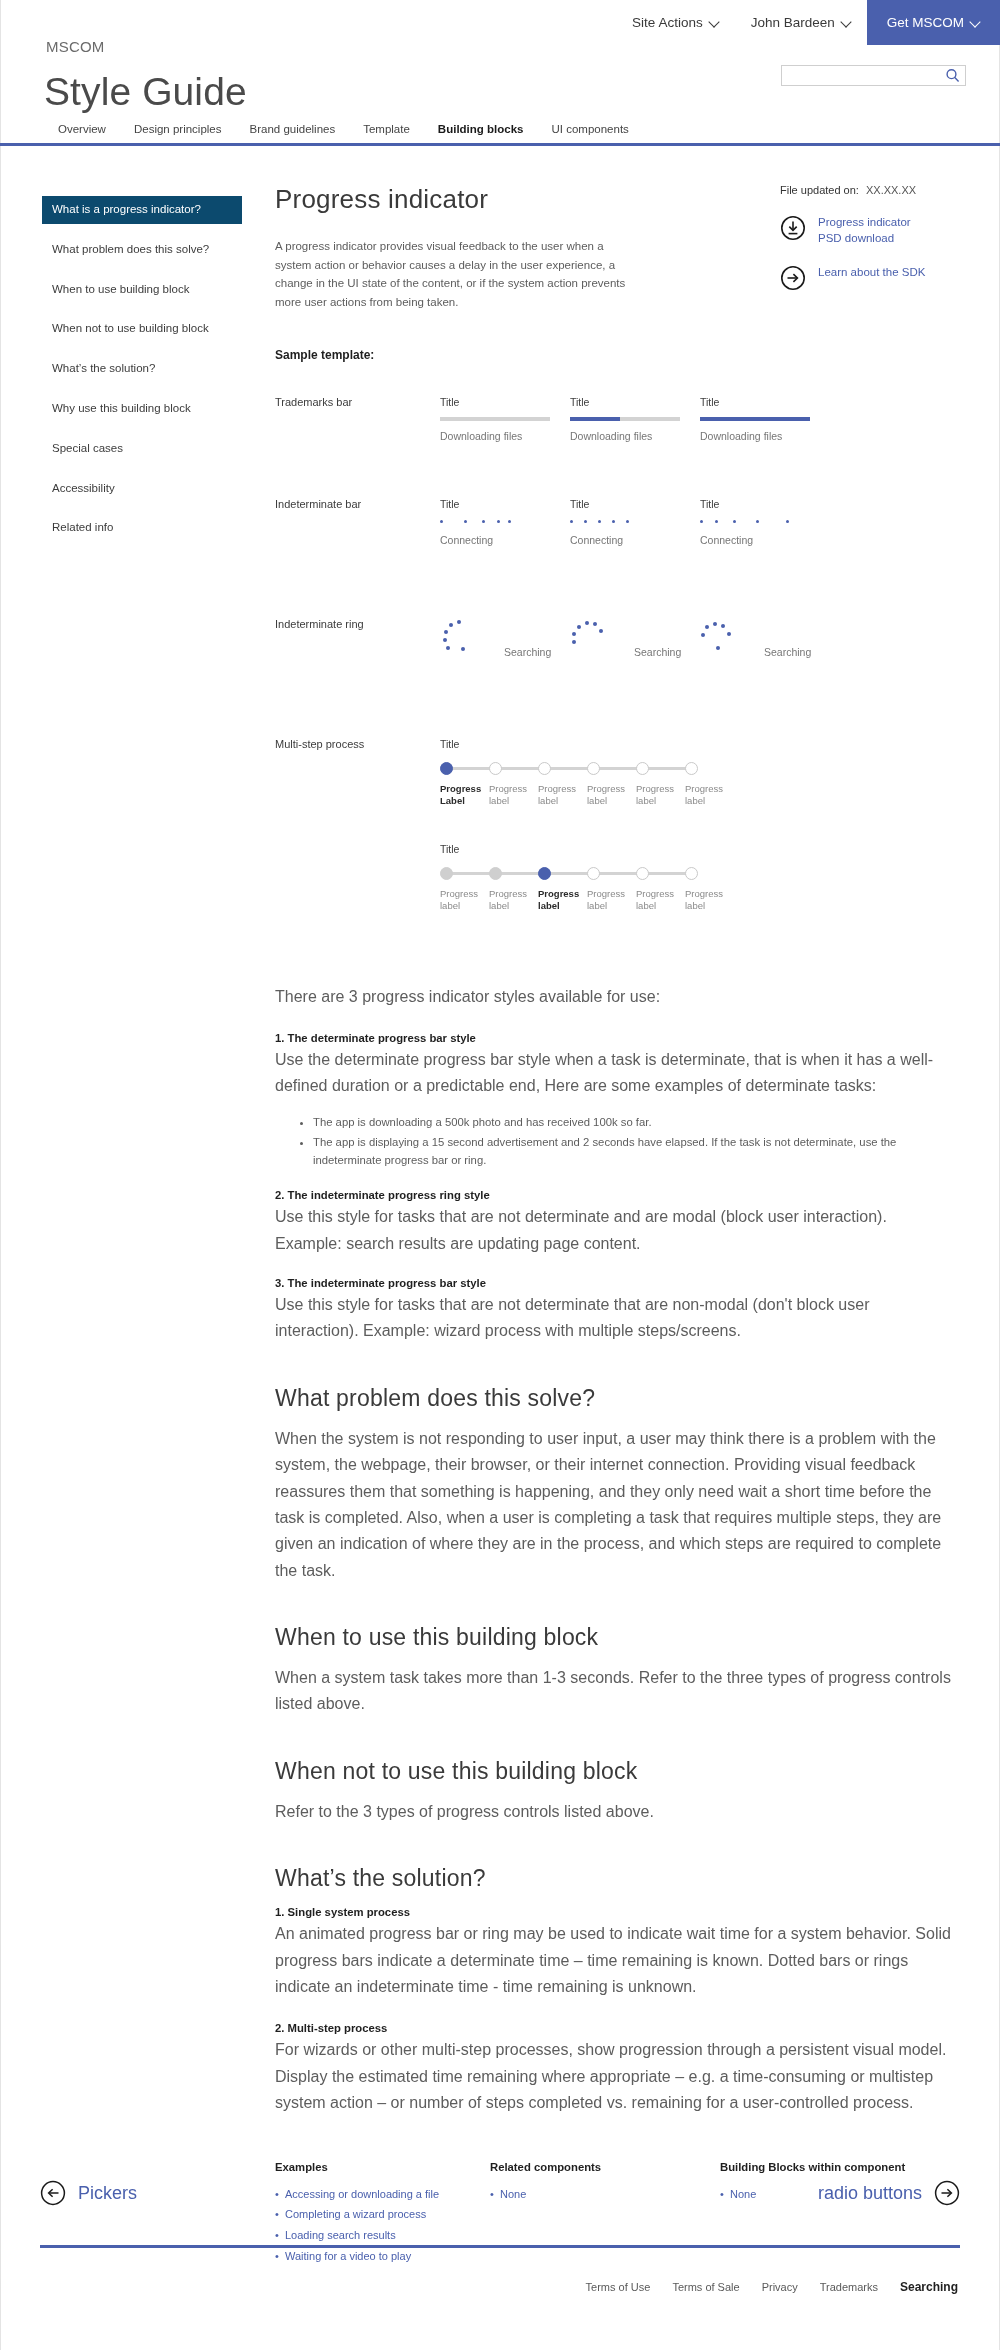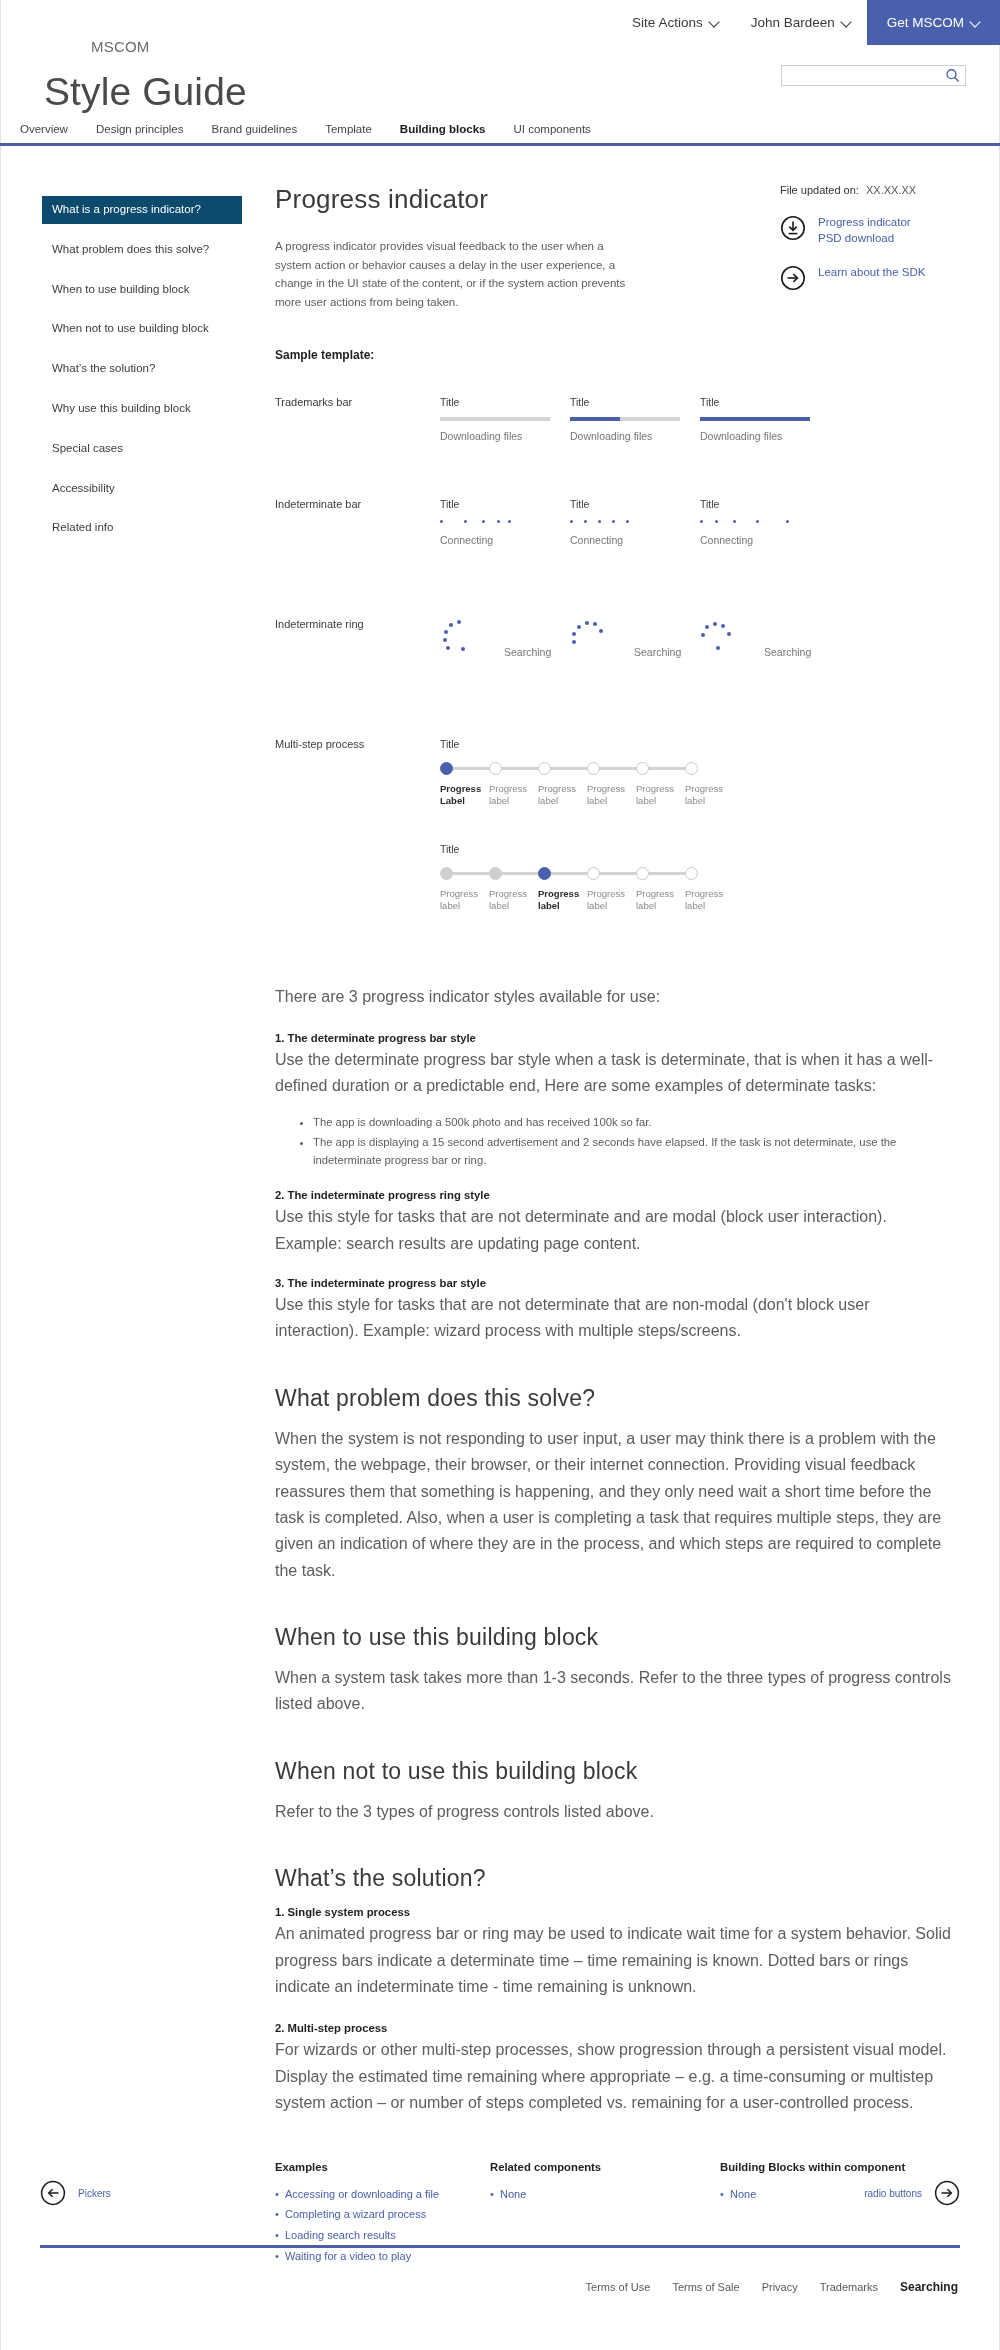--- a/index.html
+++ b/index.html
@@ -10,21 +10,21 @@
     color: #333333;
     position: relative;
     overflow: hidden;
   }
   .page { width: 1000px; height: 2350px; position: relative; background:#fff; }
 
   
   .topbar { position: relative; height: 68px; }
   .brand-mscom {
     position: absolute; left: 46px; top: 38px;
-    font-size: 15px; color: #6b6b6b; font-weight: 400; letter-spacing: .2px; margin-left: 45px;
+    font-size: 15px; color: #6b6b6b; font-weight: 400; letter-spacing: .2px;
   }
   .style-guide-title {
     position: absolute; left: 44px; top: 70px;
     font-size: 39px; color: #4a4a4a; font-weight: 300; letter-spacing: .1px;
   }
   .top-right { position: absolute; right: 0; top: 0; display: flex; align-items: stretch; height: 45px; }
   .top-link {
     display: flex; align-items: center; gap: 7px;
     font-size: 13.5px; color: #3a3a3a; padding: 0 16px; cursor: pointer;
   }
@@ -41,21 +41,21 @@
     position: absolute; right: 34px; top: 65px;
     width: 185px; height: 21px; border: 1px solid #cfcfcf; background: #fff;
     display: flex; align-items: center;
   }
   .search-input { flex: 1; border: 0; outline: 0; font-size: 11px; padding: 0 6px; color:#333; background:transparent;}
   .search-icon { width: 18px; height: 18px; margin-right: 3px; color: #4a60ad; flex:none; }
 
   
   .navtabs {
     position: absolute; left: 0; top: 118px; width: 1000px; height: 22px;
-    display: flex; align-items: center; padding-left: 20px; gap: 28px;
+    display: flex; align-items: center; padding-left: 58px; gap: 28px;
   }
   .navtab { font-size: 11.5px; color: #444; cursor: pointer; white-space: nowrap; }
   .navtab.active { font-weight: bold; color: #1a1a1a; }
   .nav-underline { position: absolute; left: 0; top: 143px; width: 1000px; height: 3px; background: #4a60ad; }
 
   
   .content { position: absolute; left: 0; top: 146px; width: 1000px; }
   .sidebar { position: absolute; left: 42px; top: 50px; width: 200px; }
   .side-item {
     font-size: 11.5px; color: #3c3c3c; padding: 7px 10px; margin-bottom: 12px;
@@ -118,21 +118,21 @@
   .c3:nth-child(1) { width: 215px; }
   .c3:nth-child(2) { width: 230px; }
   .c3:nth-child(3) { width: 230px; }
   .c3 h4 { font-size: 11.3px; font-weight: bold; color: #1f1f1f; margin-bottom: 11px; }
   .c3 ul li { list-style: none; font-size: 11px; color: #4a60ad; line-height: 1.9; position: relative; padding-left: 10px; cursor: pointer; }
   .c3 ul li:before { content: "\2022"; position: absolute; left: 0; color: #4a60ad; }
 
   
   .pagenav { position: absolute; left: 40px; top: 2180px; width: 920px; display: flex; justify-content: space-between; align-items: center; }
   .pn-item { display: flex; align-items: center; gap: 12px; cursor: pointer; }
-  .pn-item .label { font-size: 10px; color: #4a60ad; }
+  .pn-item .label { font-size: 18px; color: #4a60ad; }
   .arrow-circle { width: 26px; height: 26px; flex: none; }
   .footer-rule { position: absolute; left: 40px; top: 2245px; width: 920px; height: 3px; background: #4a60ad; }
   .footer { position: absolute; left: 0; top: 2280px; width: 1000px; display: flex; justify-content: flex-end; gap: 22px; padding-right: 42px; align-items: center; }
   .footer a { font-size: 11px; color: #5a5a5a; text-decoration: none; cursor: pointer; }
   .footer .ms { font-size: 12px; color: #1f1f1f; font-weight: bold; }
 
   .divider-left { position: absolute; left: 0; top: 0; width: 1px; height: 2350px; background: #e4e4e4; }
   .divider-right { position: absolute; right: 0; top: 0; width: 1px; height: 2350px; background: #e4e4e4; }
 </style>
 </head>

